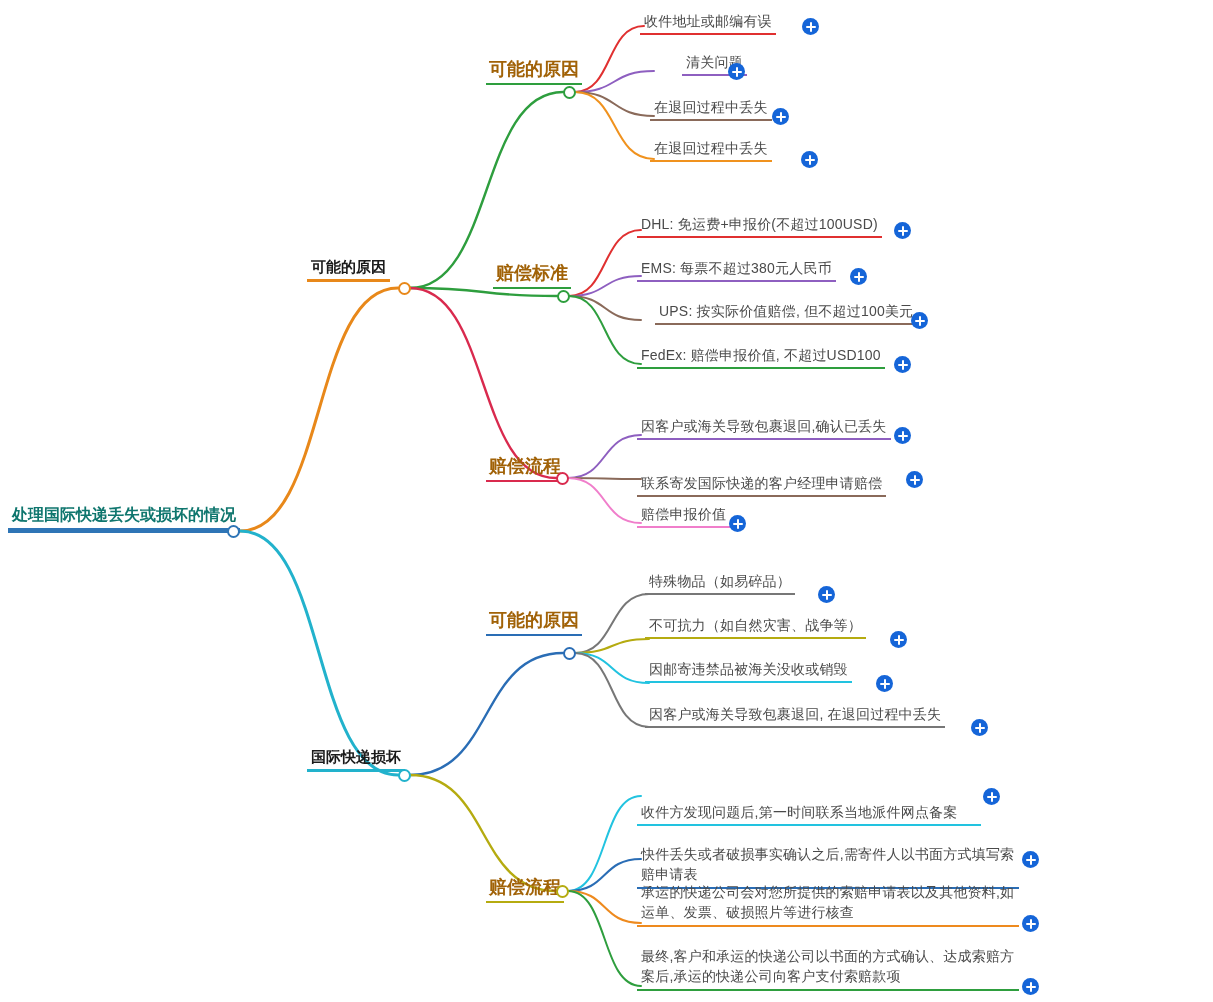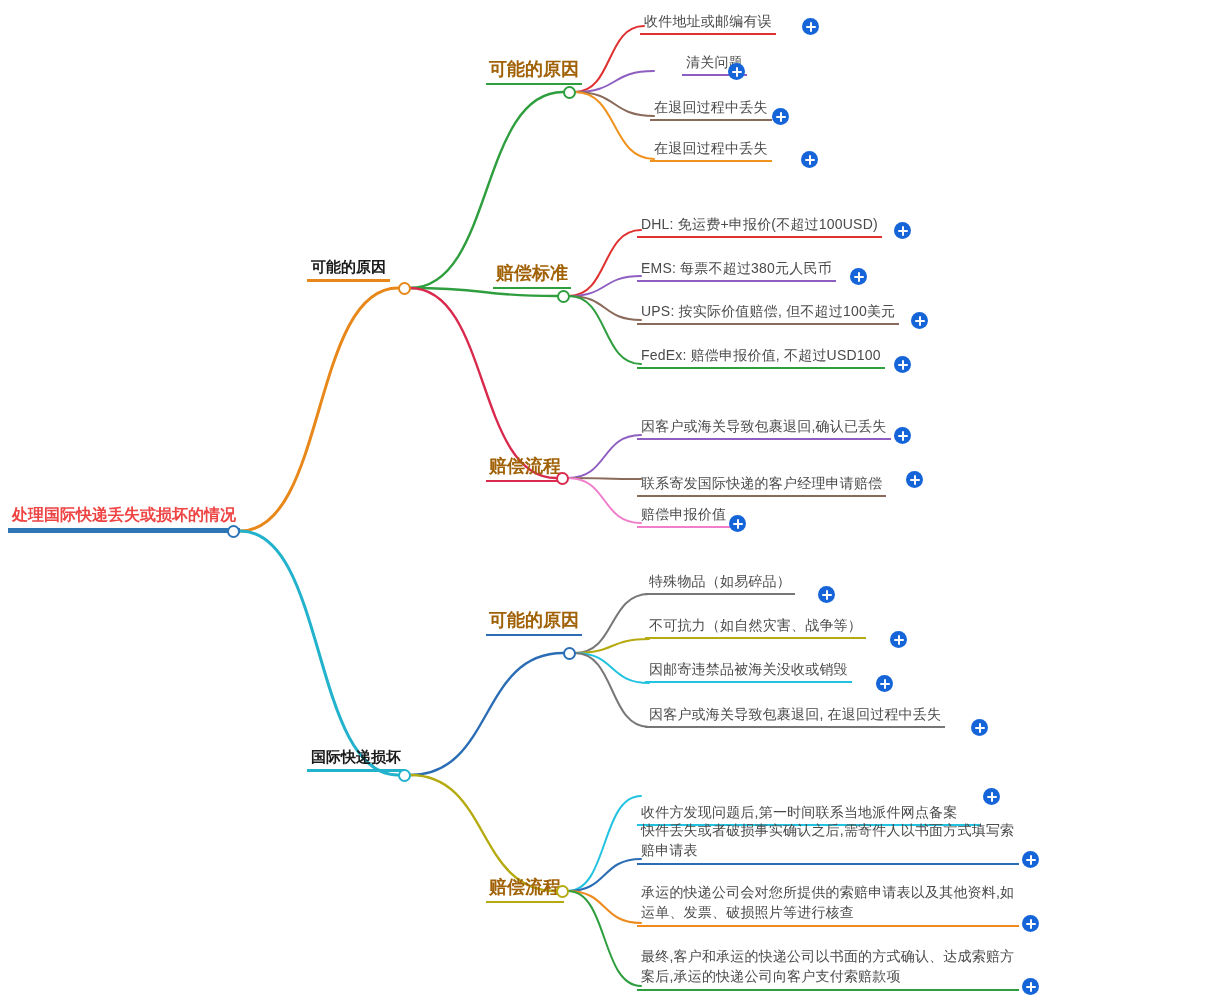--- a/index.html
+++ b/index.html
@@ -30,21 +30,21 @@
     pointer-events: none;
   }
   .node {
     position: absolute;
     box-sizing: border-box;
   }
   
   .root-label {
     font-size: 16px;
     font-weight: bold;
-    color: #ef4444;
+    color: #0f766e;
     white-space: nowrap;
     line-height: 1.25;
     padding: 0 4px 3px 4px;
     border-bottom: 5px solid #2e75b6;
   }
   
   .l2-label {
     font-size: 15px;
     font-weight: bold;
     color: #1a1a1a;
@@ -183,21 +183,21 @@
       <div class="dot" style="left: 556.5px; top: 289.5px; border-color: rgb(46, 158, 62);"></div>
       <div class="leaf nowrap" style="left: 637px; top: 214px;">
         <div class="leaf-label" style="border-bottom-color: rgb(224, 48, 48);">DHL: 免运费+申报价(不超过100USD)</div>
       </div>
       <div class="plus" style="left: 894px; top: 222px;"></div>
       <div class="leaf nowrap" style="left: 637px; top: 258px;">
         <div class="leaf-label" style="border-bottom-color: rgb(142, 95, 192);">EMS: 每票不超过380元人民币</div>
       </div>
       <div class="plus" style="left: 850px; top: 268px;"></div>
       <div class="leaf nowrap" style="left: 637px; top: 301px;">
-        <div class="leaf-label" style="border-bottom-color: rgb(138, 106, 90);">UPS: 按实际价值赔偿, 但不超过100美元</div>
+        <div class="leaf-label" style="border-bottom-color: rgb(138, 106, 90); margin-left: 18px;">UPS: 按实际价值赔偿, 但不超过100美元</div>
       </div>
       <div class="plus" style="left: 911px; top: 312px;"></div>
       <div class="leaf nowrap" style="left: 637px; top: 345px;">
         <div class="leaf-label" style="border-bottom-color: rgb(46, 158, 62);">FedEx: 赔偿申报价值, 不超过USD100</div>
       </div>
       <div class="plus" style="left: 894px; top: 356px;"></div>
       <div class="node" style="left: 486px; top: 455px;">
         <div class="l3-label" style="border-bottom-color: rgb(217, 42, 78);">赔偿流程</div>
       </div>
       <div class="dot" style="left: 555.5px; top: 471.5px; border-color: rgb(217, 42, 78);"></div>
@@ -239,21 +239,21 @@
       <div class="plus" style="left: 971px; top: 719px;"></div>
       <div class="node" style="left: 486px; top: 876px;">
         <div class="l3-label" style="border-bottom-color: rgb(181, 171, 16);">赔偿流程</div>
       </div>
       <div class="dot" style="left: 555.5px; top: 884.5px; border-color: rgb(181, 171, 16);"></div>
       <div class="leaf wrap" style="left: 637px; top: 779px; width: 344px;">
         <div class="leaf-label" style="border-bottom-color: rgb(34, 195, 224); margin-top: 23px;">收件方发现问题后,第一时间联系当地派件网点备案</div>
       </div>
       <div class="plus" style="left: 983px; top: 788px;"></div>
       <div class="leaf wrap" style="left: 637px; top: 820px; width: 382px;">
-        <div class="leaf-label" style="border-bottom-color: rgb(42, 109, 181);">快件丢失或者破损事实确认之后,需寄件人以书面方式填写索赔申请表</div>
+        <div class="leaf-label" style="border-bottom-color: rgb(42, 109, 181); margin-top: 24px;">快件丢失或者破损事实确认之后,需寄件人以书面方式填写索赔申请表</div>
       </div>
       <div class="plus" style="left: 1022px; top: 851px;"></div>
       <div class="leaf wrap" style="left: 637px; top: 882px; width: 382px;">
         <div class="leaf-label" style="border-bottom-color: rgb(238, 138, 30);">承运的快递公司会对您所提供的索赔申请表以及其他资料,如运单、发票、破损照片等进行核查</div>
       </div>
       <div class="plus" style="left: 1022px; top: 915px;"></div>
       <div class="leaf wrap" style="left: 637px; top: 946px; width: 382px;">
         <div class="leaf-label" style="border-bottom-color: rgb(46, 158, 62);">最终,客户和承运的快递公司以书面的方式确认、达成索赔方案后,承运的快递公司向客户支付索赔款项</div>
       </div>
       <div class="plus" style="left: 1022px; top: 978px;"></div>

